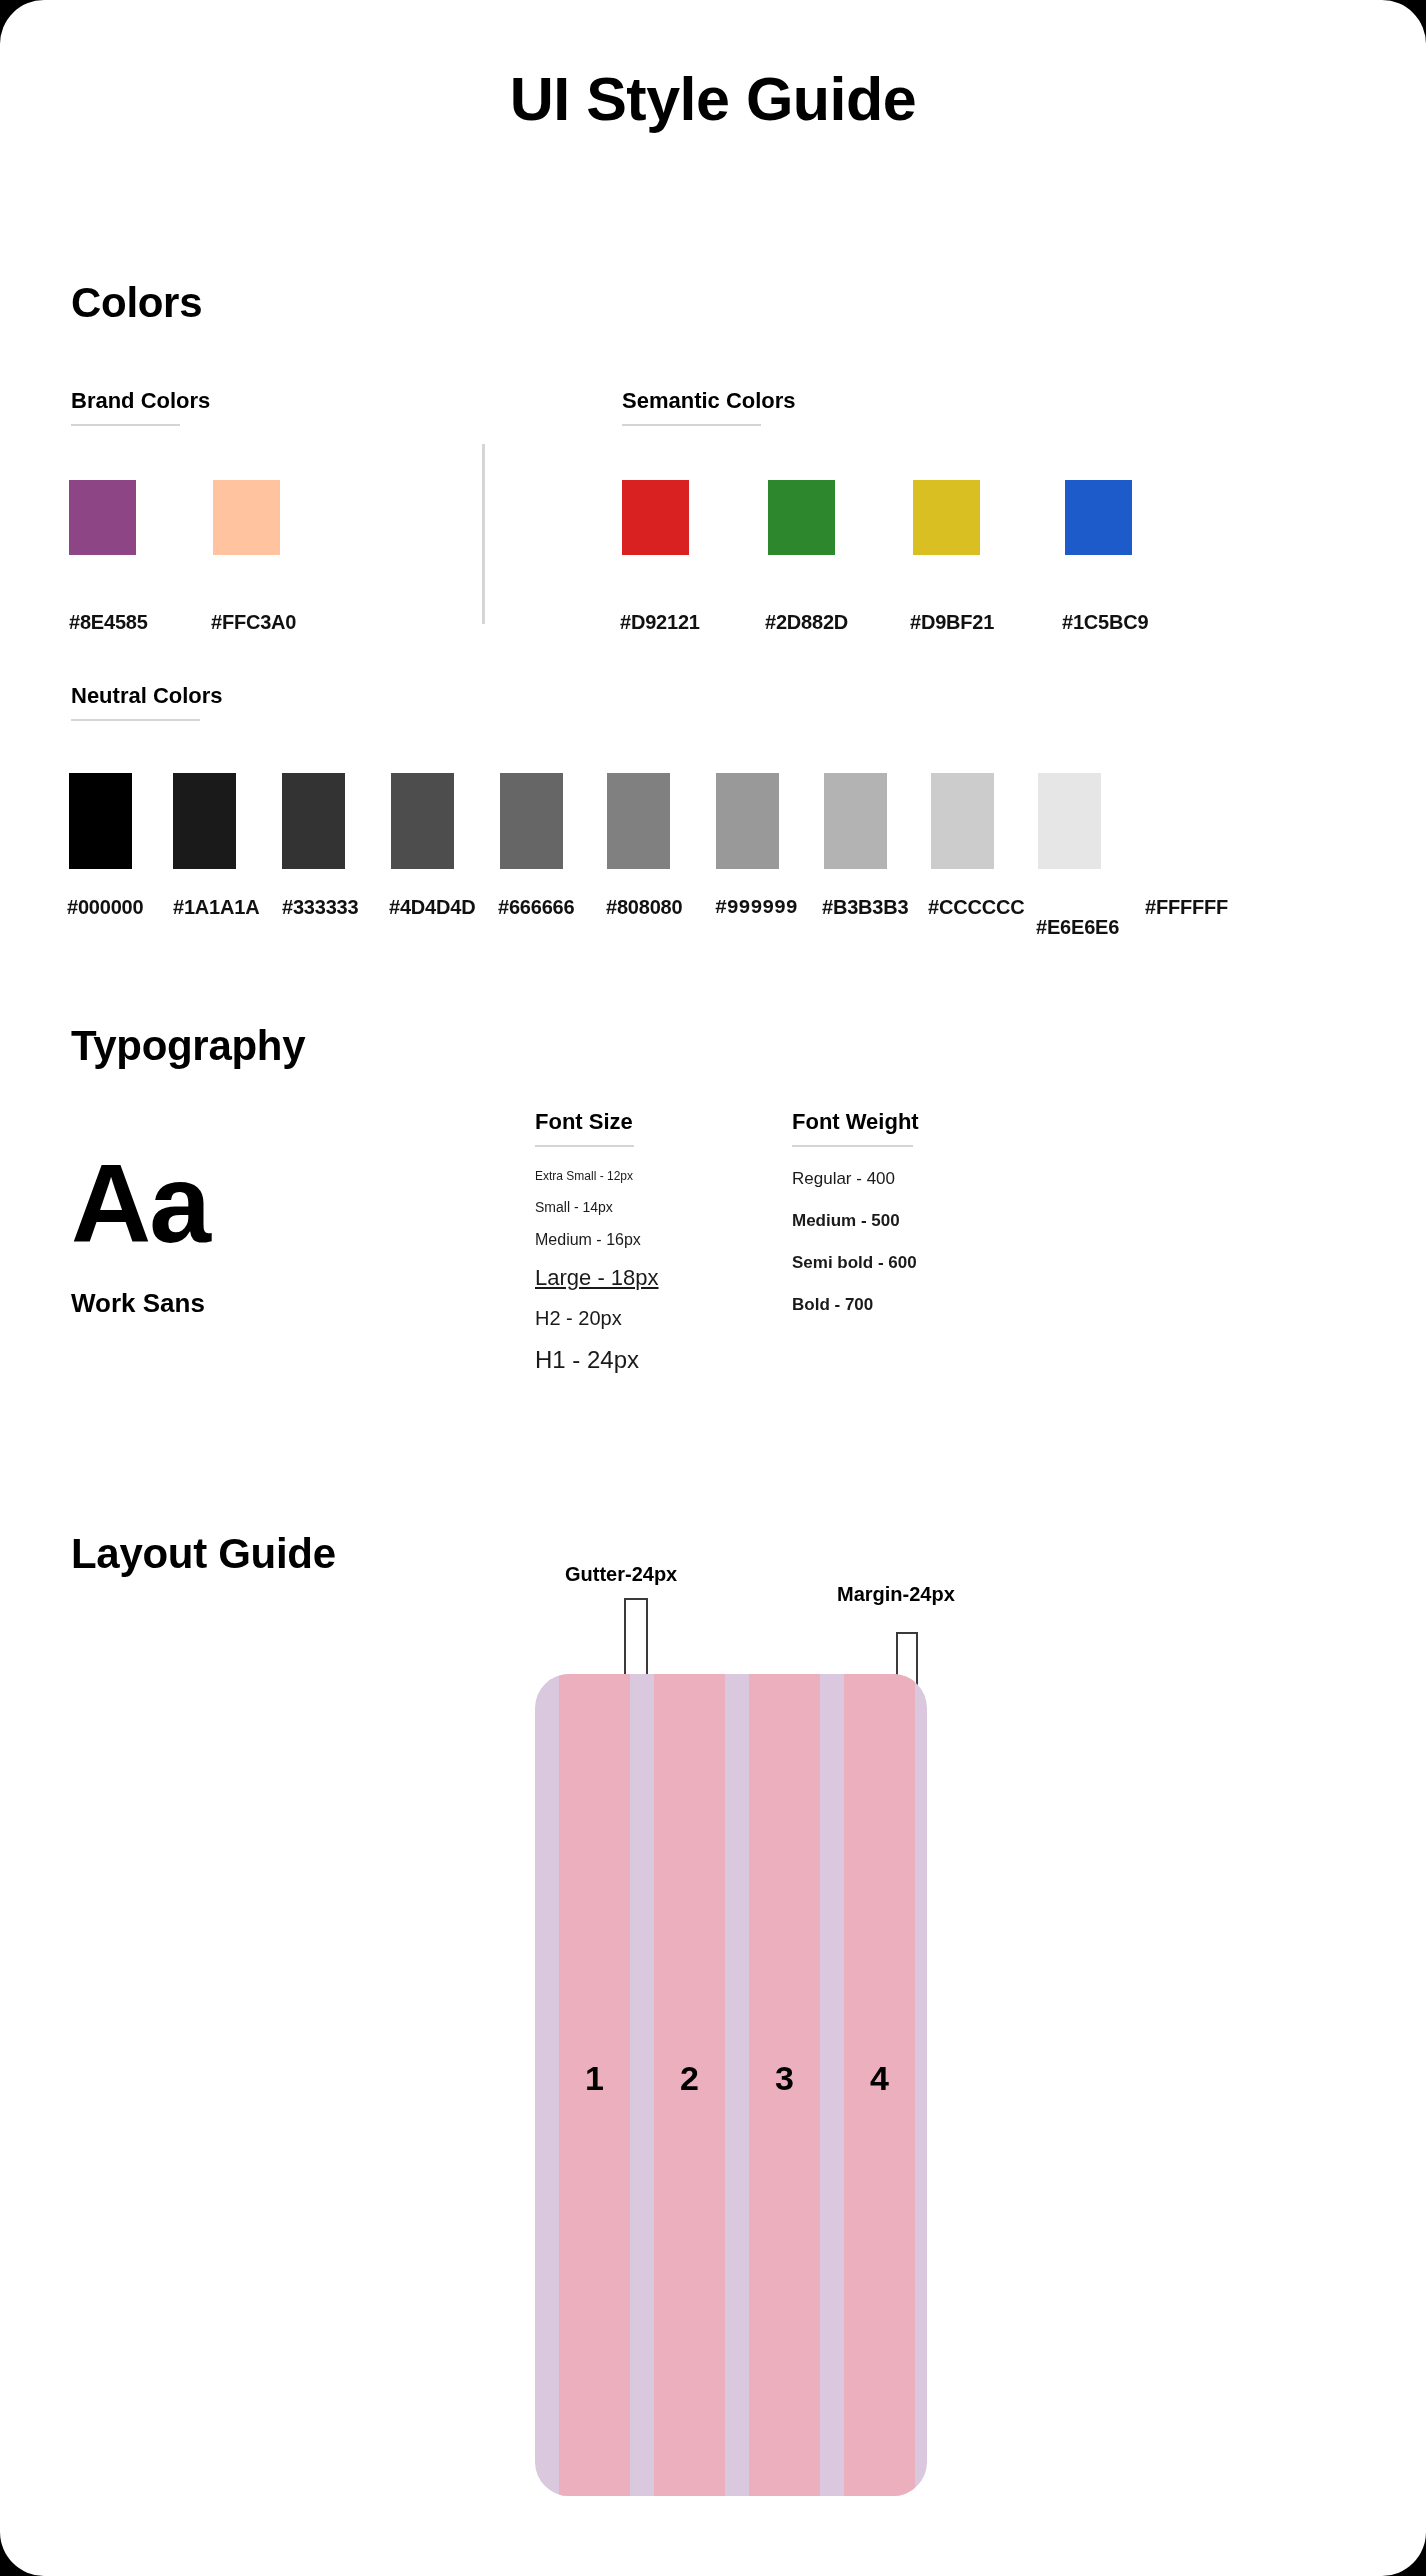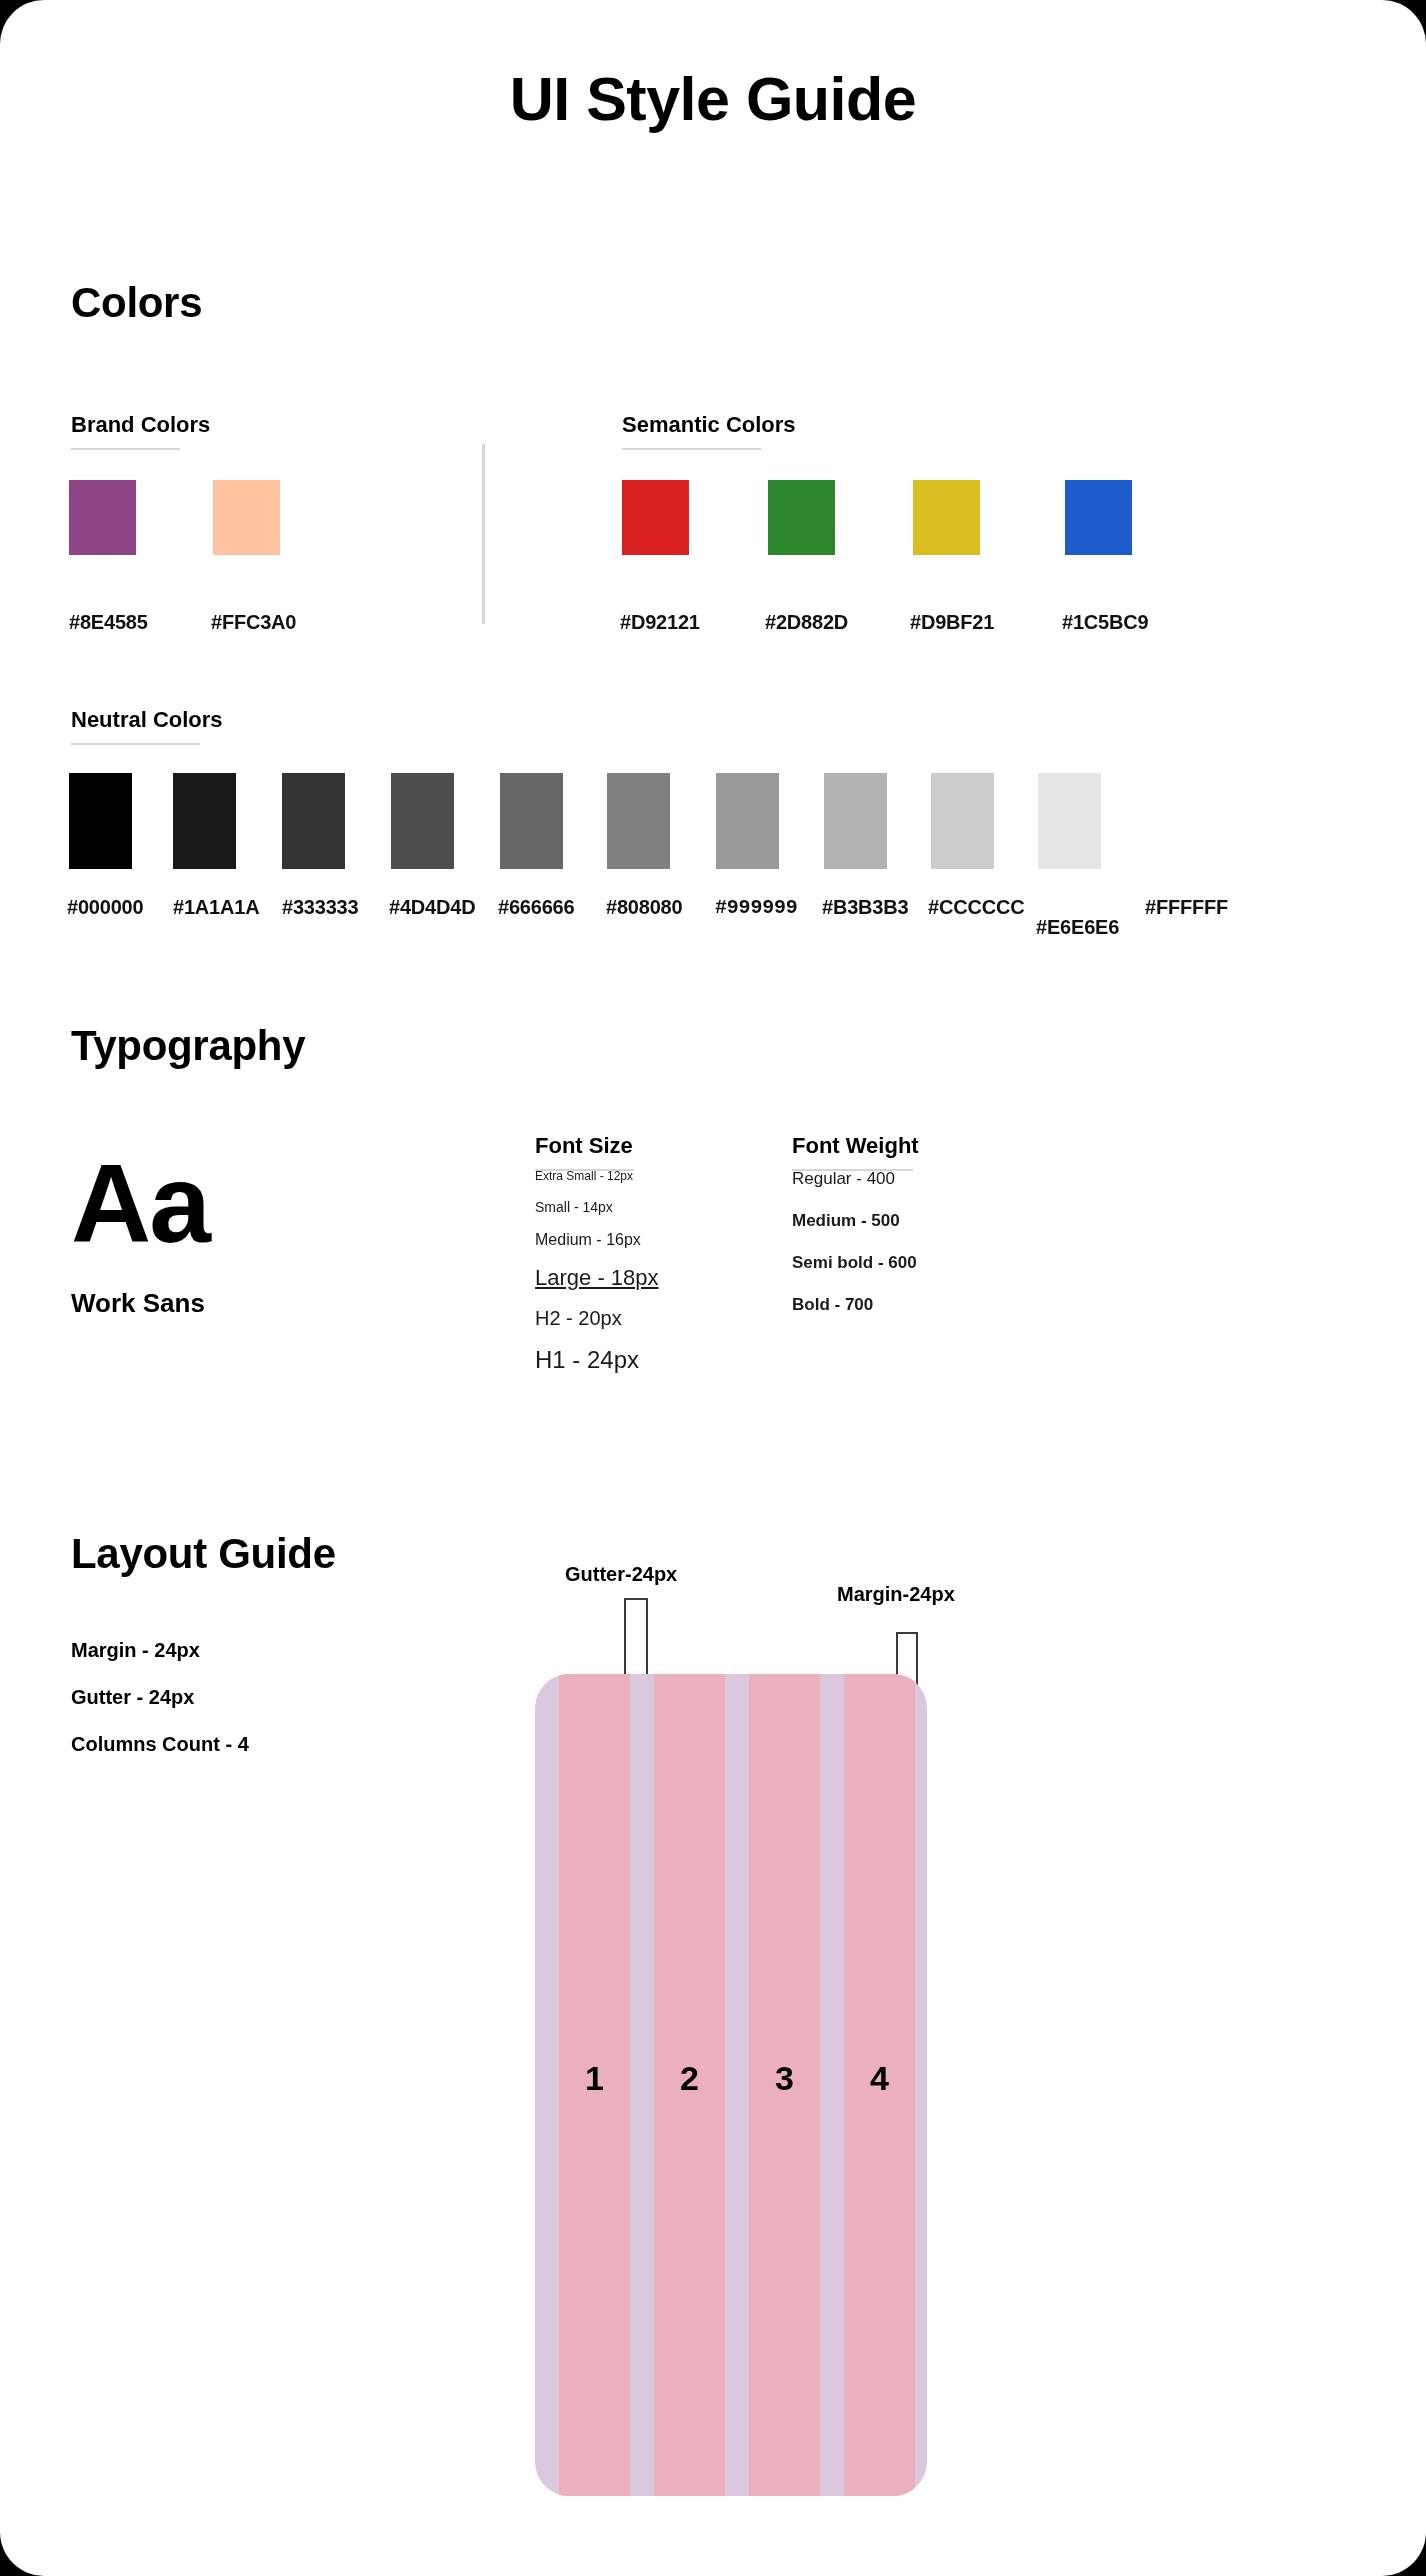--- a/index.html
+++ b/index.html
@@ -46,21 +46,20 @@
     letter-spacing: -0.3px;
   }
 
   
   .sub-head {
     position: absolute;
     font-size: 22px;
     font-weight: 700;
     color: #000000;
     padding-bottom: 12px;
-    margin-top: 24px;
   }
   .sub-head .rule {
     display: block;
     position: absolute;
     left: 0;
     bottom: 0;
     height: 2px;
     background: #D5D5D5;
   }
 
@@ -263,25 +262,20 @@
   </div>
   <ul class="type-list" id="font-weight-list" style="left:792px; top:1169px;">
     <li style="font-weight:400;">Regular  - 400</li>
     <li style="font-weight:700;">Medium  - 500</li>
     <li style="font-weight:700;">Semi bold - 600</li>
     <li style="font-weight:700;">Bold  - 700</li>
   </ul>
 
   <div class="section-title" style="left:71px; top:1530px;">Layout Guide</div>
 
-  <ul class="layout-specs">
-    <li>Margin - 24px</li>
-    <li>Gutter - 24px</li>
-    <li>Columns Count - 4</li>
-  </ul>
 
   <span class="anno-label" style="left:565px; top:1563px;">Gutter-24px</span>
   <span class="bracket" style="left:624px; top:1598px; width:24px; height:81px;"></span>
 
   <span class="anno-label" style="left:837px; top:1583px;">Margin-24px</span>
   <span class="bracket" style="left:896px; top:1632px; width:22px; height:65px;"></span>
 
   <div class="grid-diagram">
     <div class="grid-col" style="left:24px;">
       <span>1</span>

